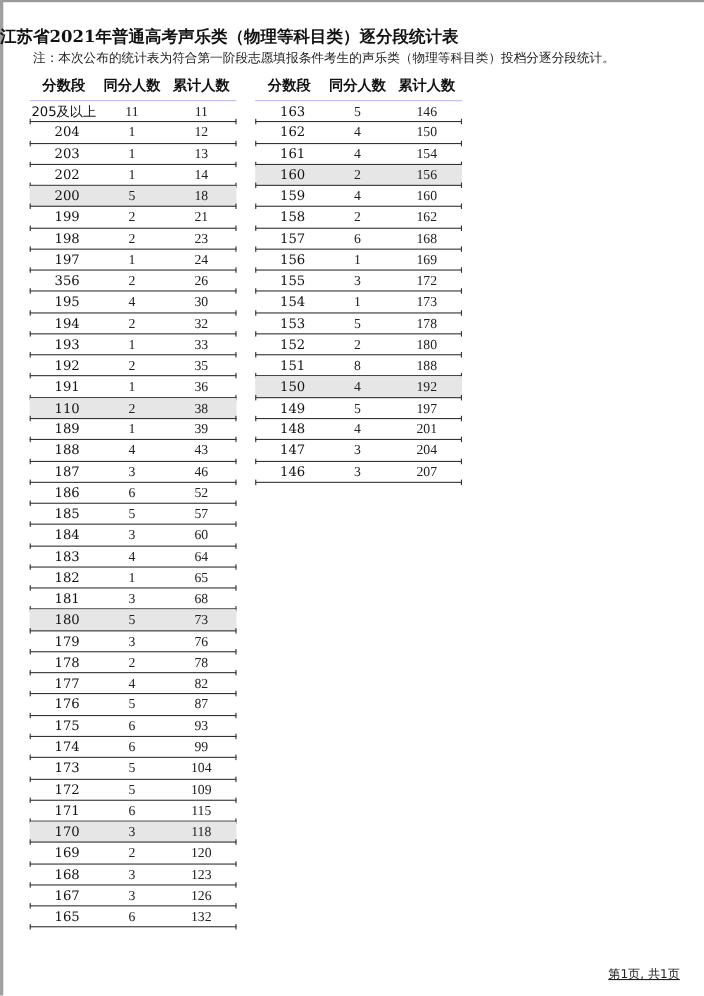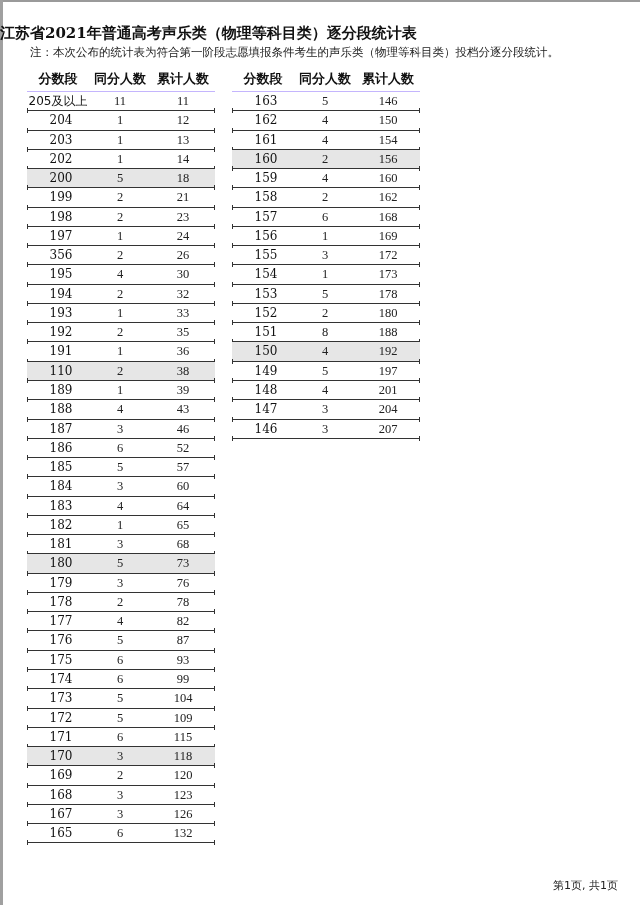--- a/index.html
+++ b/index.html
@@ -39,20 +39,21 @@
   .row::before { left: 0; }
   .row::after { right: 0; }
   .row.hl { background: #e6e6e6; }
   .row div { text-align: center; line-height: 19px; }
   .row .c1 { font-weight: normal; font-family: "DejaVu Serif", "Liberation Serif", serif; padding-left: 6px; box-sizing: border-box; }
   .row .c1.wide { padding-left: 0; font-family: "DejaVu Sans", "Liberation Sans", sans-serif; font-size: 12px; }
   .row .c2, .row .c3 { font-weight: normal; font-family: "Liberation Serif", "DejaVu Serif", serif; font-size: 12.5px; color: #222; }
   .footer {
     position: absolute; right: 22px; top: 878px; font-size: 11px; color: #222;
     font-family: "DejaVu Sans", "Liberation Sans", sans-serif;
+    text-decoration: underline;
   }
 </style>
 </head>
 <body>
 
 <div class="page-border-top"></div>
 <div class="page-border-left"></div>
 
 <div class="title">江苏省2021年普通高考声乐类（物理等科目类）逐分段统计表</div>
 <div class="note">注：本次公布的统计表为符合第一阶段志愿填报条件考生的声乐类（物理等科目类）投档分逐分段统计。</div>

